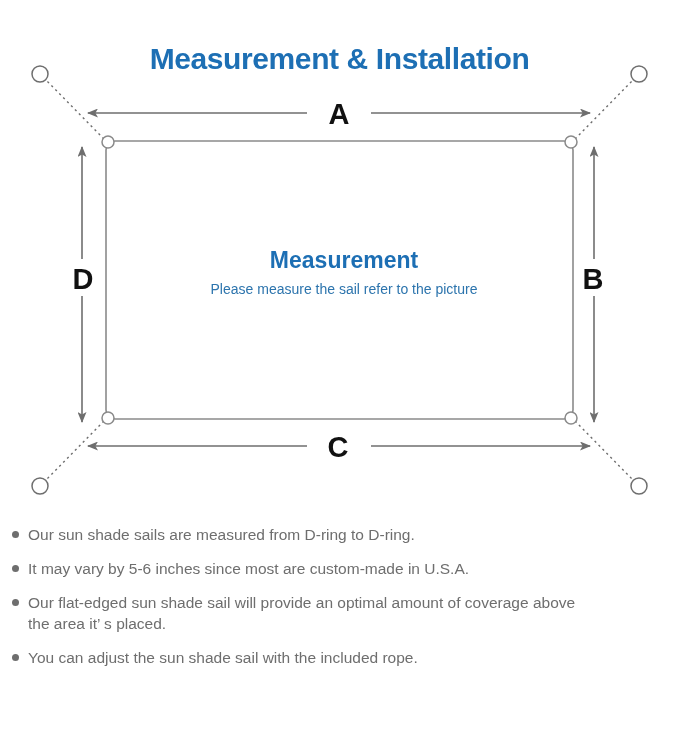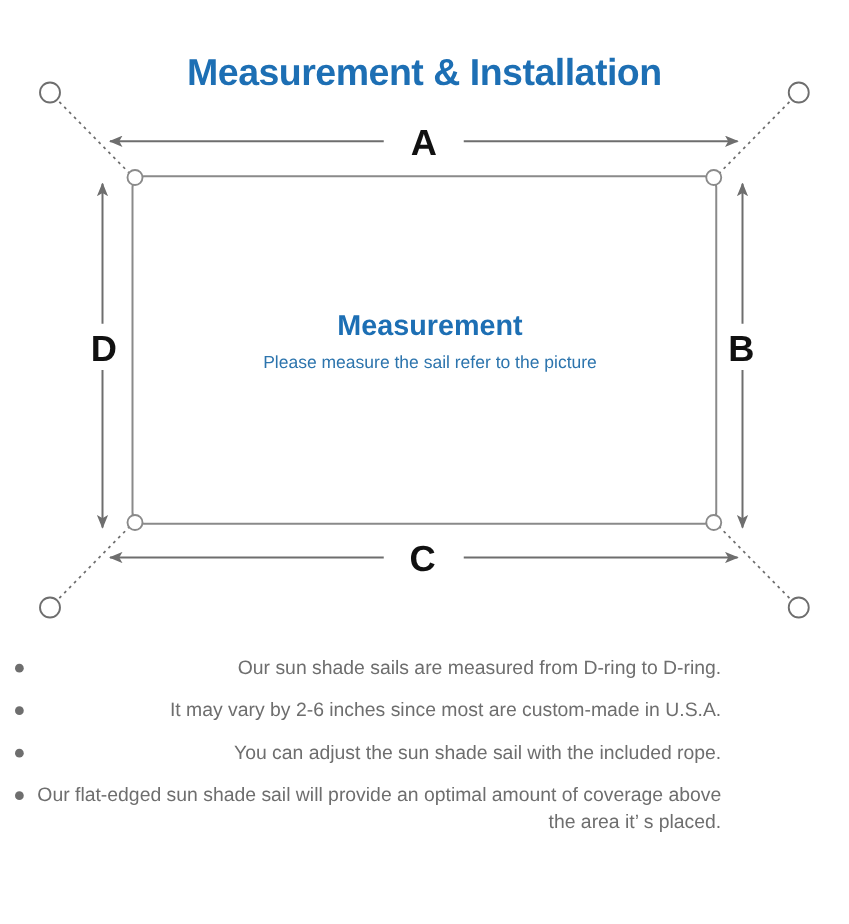--- a/index.html
+++ b/index.html
@@ -63,21 +63,20 @@
 
   
   #notes {
     position: absolute;
     top: 524px;
     left: 0;
     width: 577px;
     padding: 0;
     margin: 0;
     list-style: none;
-    text-align: right;
   }
   #notes li {
     position: relative;
     padding-left: 28px;
     margin-bottom: 13px;
     font-family: "Liberation Sans", sans-serif;
     font-size: 15.5px;
     line-height: 21px;
     color: #6e6e6e;
   }
@@ -148,23 +147,23 @@
   </svg>
 </div>
 
 <ul id="notes">
   <li>
     <span class="bullet"></span>
     <span class="note-text">Our sun shade sails are measured from D-ring to D-ring.</span>
   </li>
   <li>
     <span class="bullet"></span>
-    <span class="note-text">It may vary by 2-6 inches since most are custom-made in U.S.A.</span>
+    <span class="note-text">It may vary by 5-6 inches since most are custom-made in U.S.A.</span>
+  </li>
+  <li>
+    <span class="bullet"></span>
+    <span class="note-text">Our flat-edged sun shade sail will provide an optimal amount of coverage above the area it’ s placed.</span>
   </li>
   <li>
     <span class="bullet"></span>
     <span class="note-text">You can adjust the sun shade sail with the included rope.</span>
   </li>
-  <li>
-    <span class="bullet"></span>
-    <span class="note-text">Our flat-edged sun shade sail will provide an optimal amount of coverage above the area it’ s placed.</span>
-  </li>
 </ul>
 
 </body></html>

